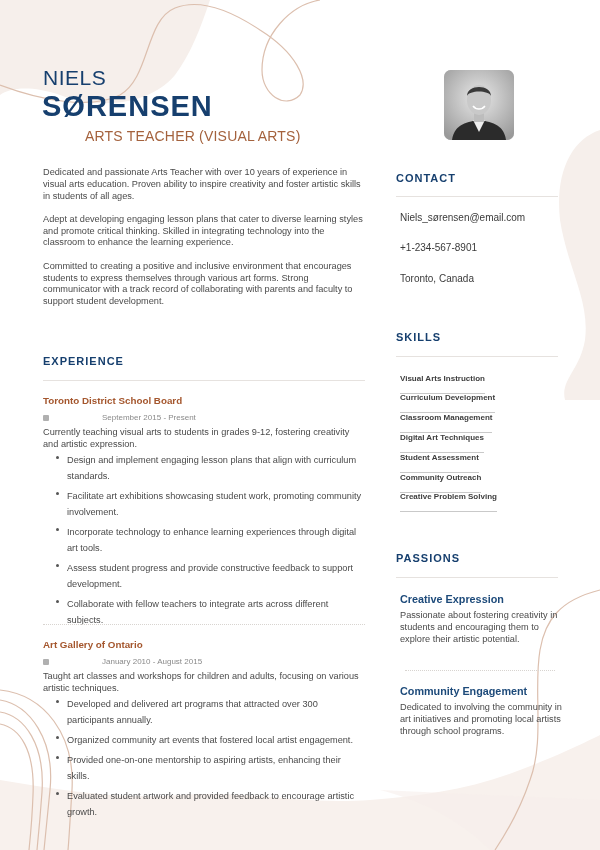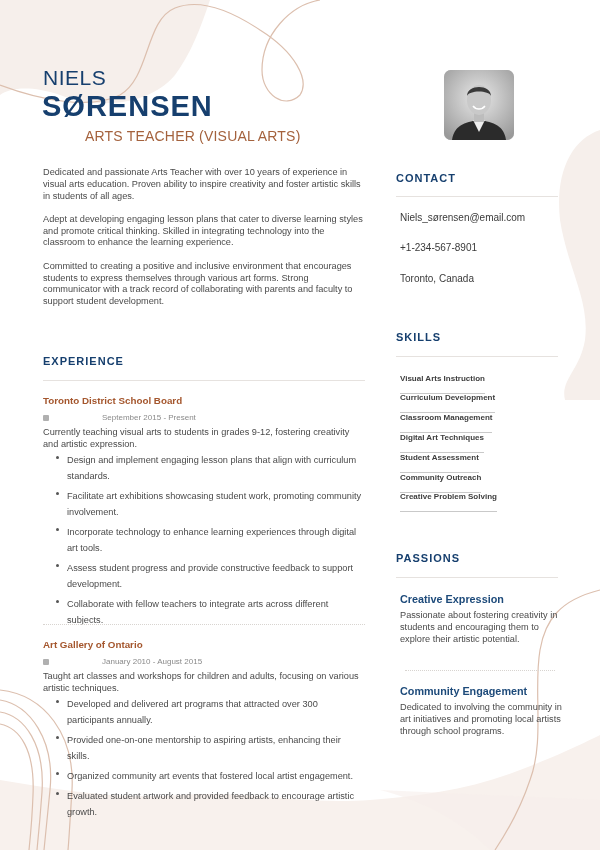--- a/index.html
+++ b/index.html
@@ -117,22 +117,22 @@
 
   <div class="exp" style="top:639px;">
     <div class="exp-company">Art Gallery of Ontario</div>
     <div class="exp-date">
       <span class="cal"></span>
       <span>January 2010 - August 2015</span>
     </div>
     <div class="exp-desc">Taught art classes and workshops for children and adults, focusing on various artistic techniques.</div>
     <ul class="exp-bullets">
       <li>Developed and delivered art programs that attracted over 300 participants annually.</li>
+      <li>Organized community art events that fostered local artist engagement.</li>
       <li>Provided one-on-one mentorship to aspiring artists, enhancing their skills.</li>
-      <li>Organized community art events that fostered local artist engagement.</li>
       <li>Evaluated student artwork and provided feedback to encourage artistic growth.</li>
     </ul>
   </div>
 
   <div class="section-title" style="left:396px; top:172px;">CONTACT</div>
   <div class="section-rule" style="left:396px; top:196px; width:162px;"></div>
   <div class="contact-item" style="top:212px;">Niels_sørensen@email.com</div>
   <div class="contact-item" style="top:242px;">+1-234-567-8901</div>
   <div class="contact-item" style="top:273px;">Toronto, Canada</div>
 

